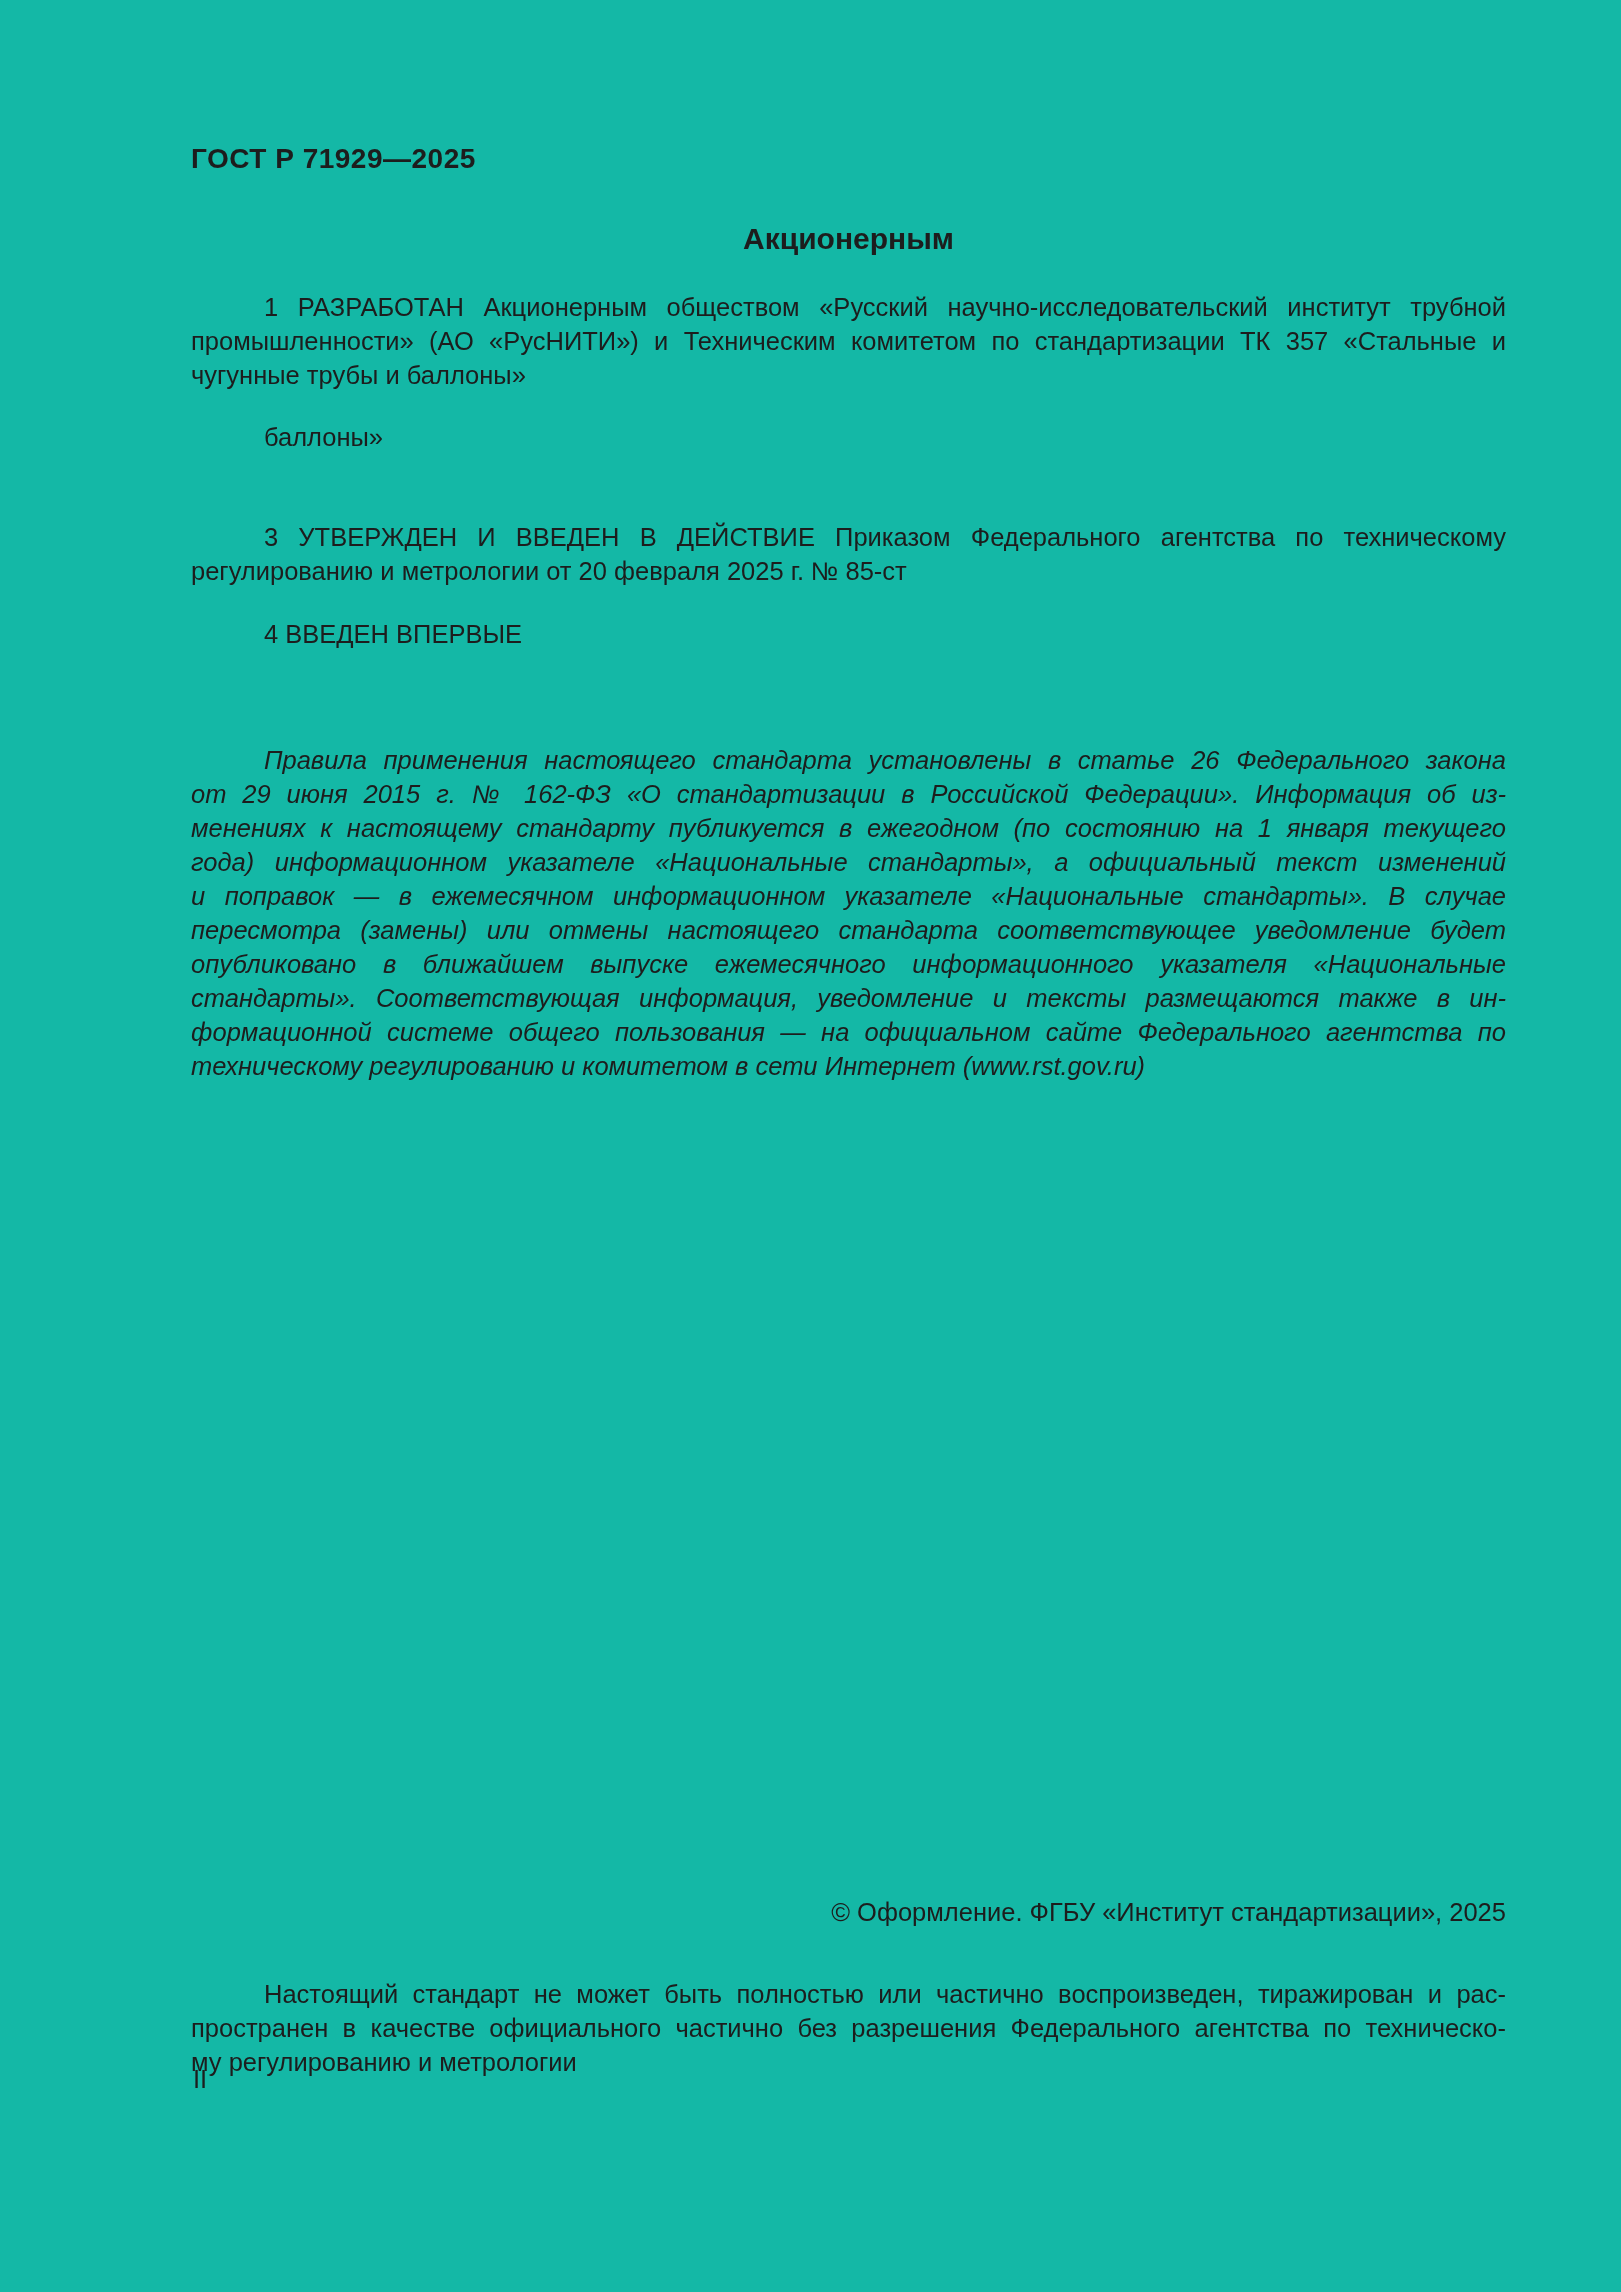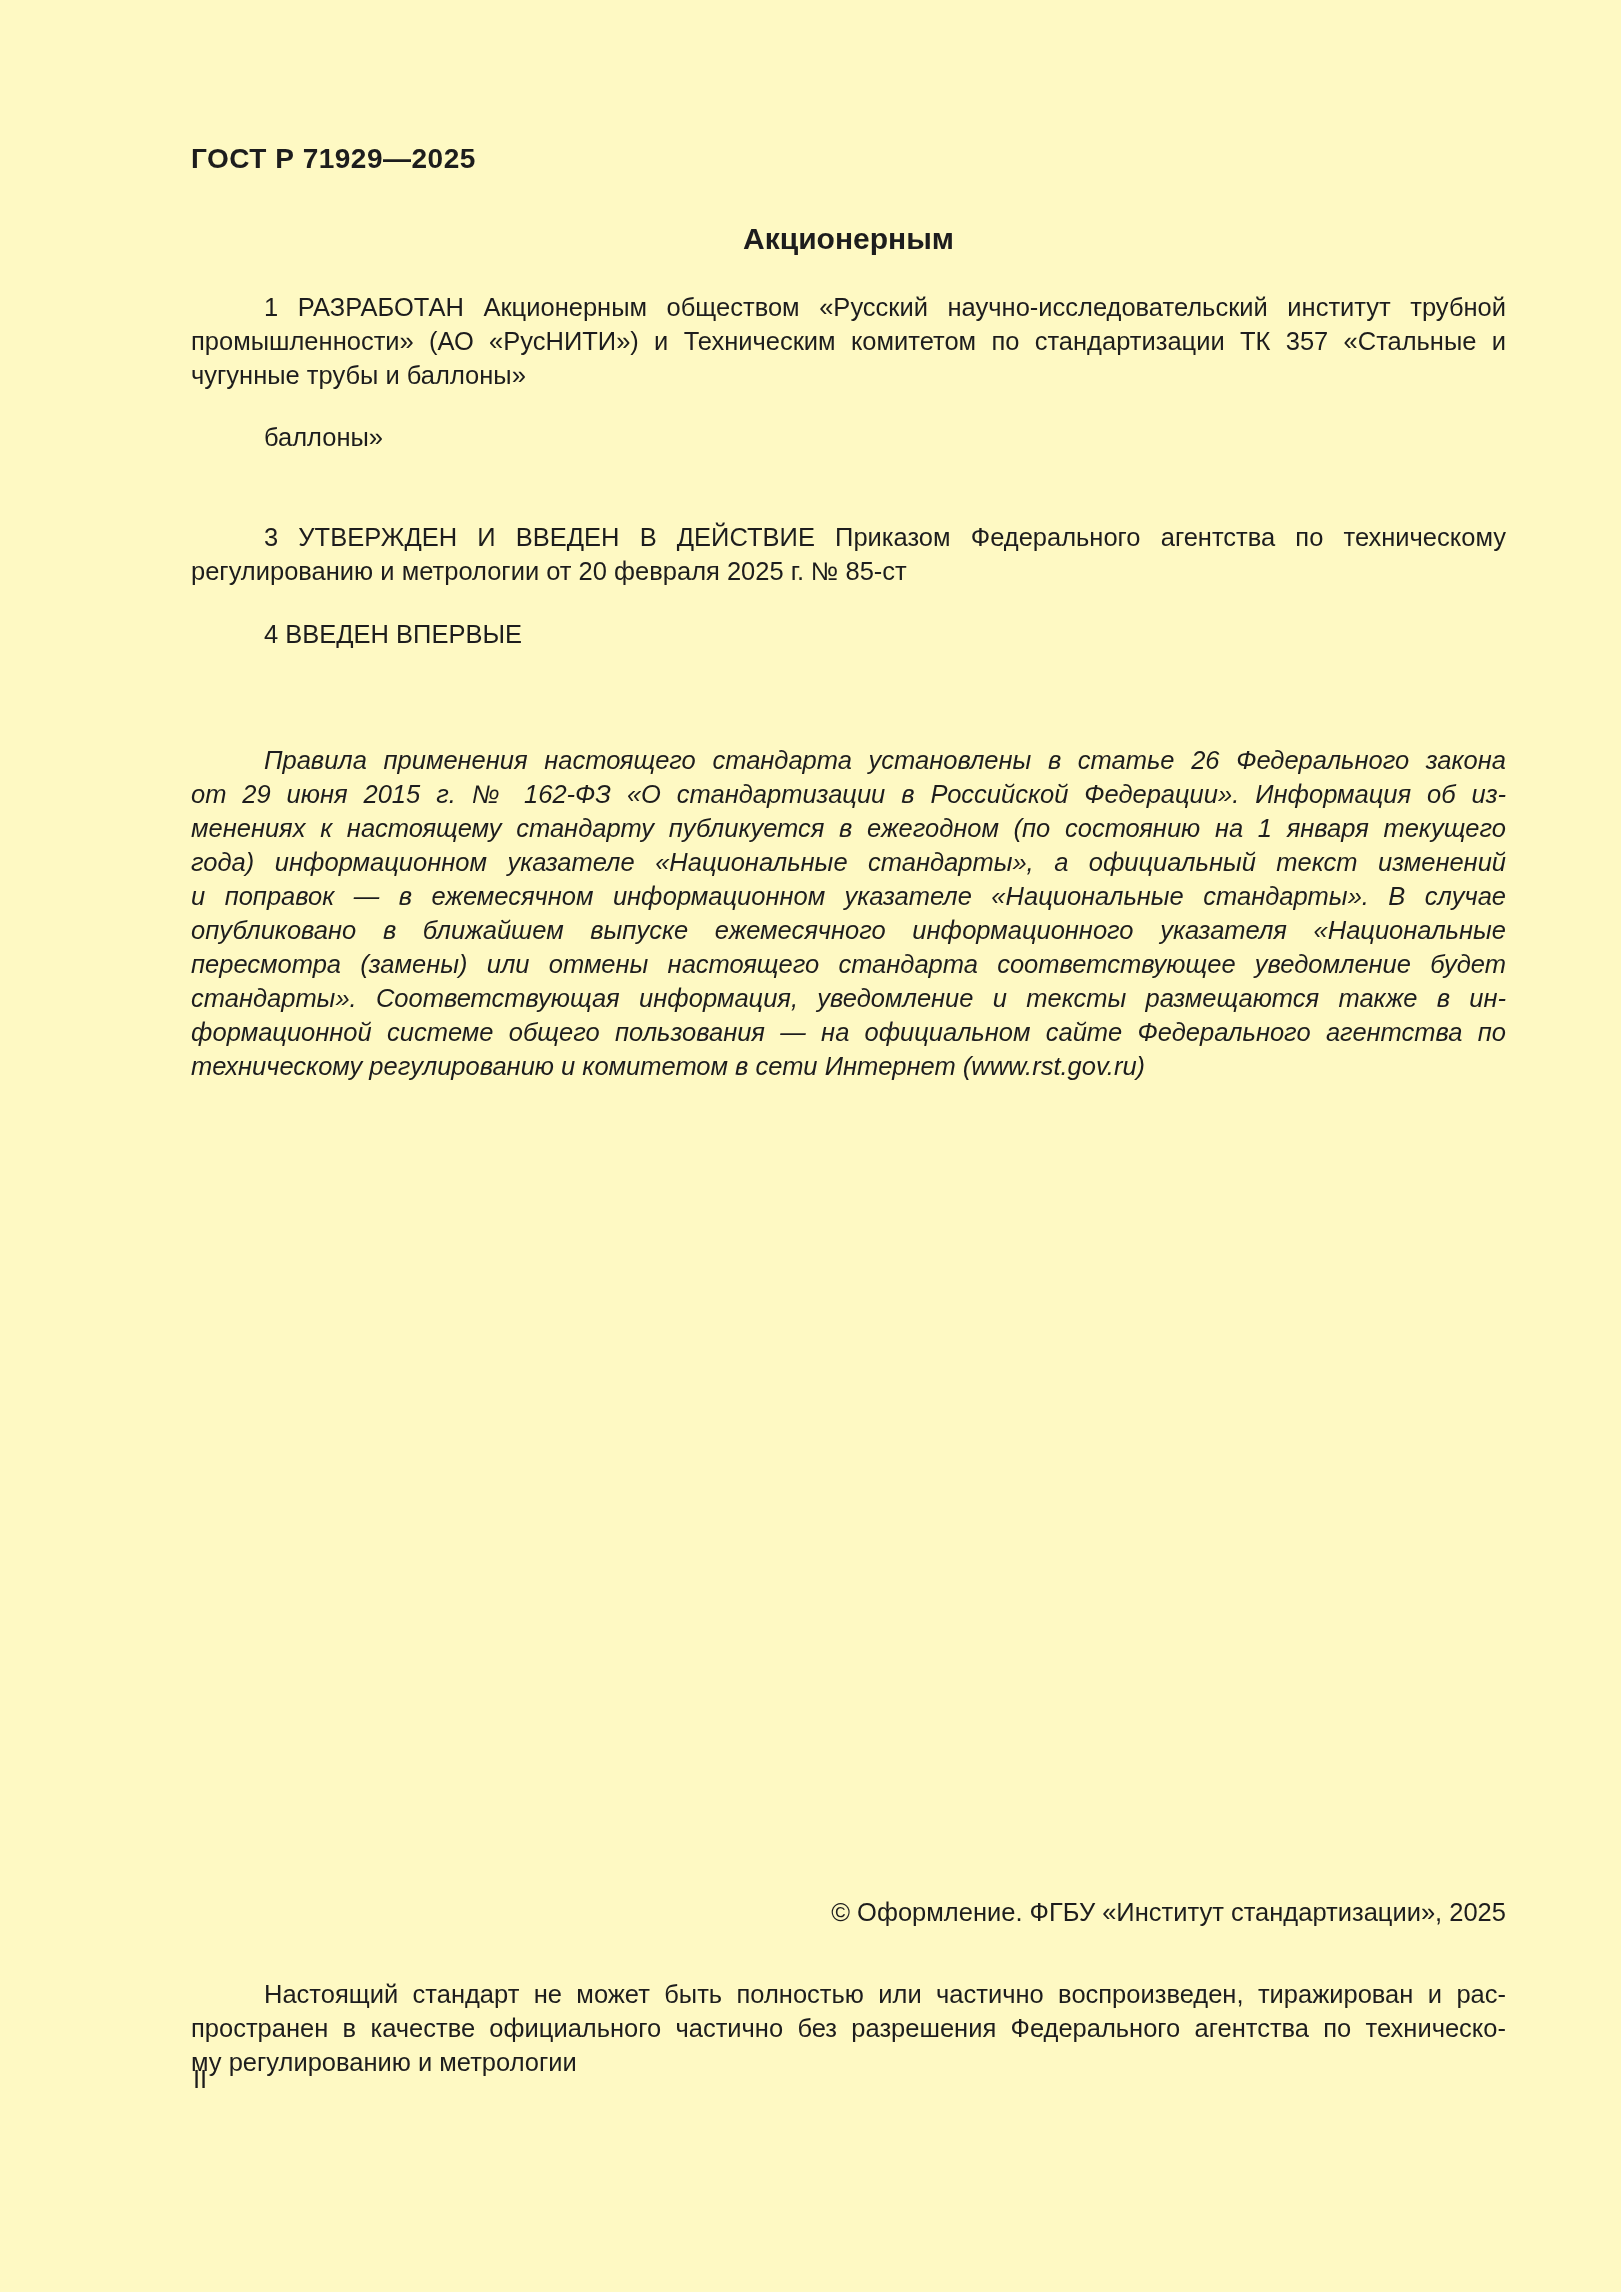--- a/index.html
+++ b/index.html
@@ -1,20 +1,20 @@
 <!DOCTYPE html>
 <html><head>
 <meta charset="utf-8">
 <style>
   html, body { margin: 0; padding: 0; background: #ffffff; }
   .page {
     position: relative;
     width: 1621px;
     height: 2293px;
-    background: #fef9c3;
+    background: #14b8a6;
     color: #1d1d1d;
     font-family: "Liberation Sans", sans-serif;
     overflow: hidden;
   }
   .doc-header {
     position: absolute;
     left: 191px;
     top: 143px;
     font-size: 28px;
     font-weight: bold;
@@ -93,22 +93,22 @@
   <div class="block indent" style="top: 617px;">
       <div class="line">4 ВВЕДЕН ВПЕРВЫЕ</div>
     </div>
 
   <div class="block indent italic" style="top: 743px;">
       <div class="line">Правила применения настоящего стандарта установлены в статье 26 Федерального закона</div>
       <div class="line">от 29 июня 2015 г. № 162-ФЗ «О стандартизации в Российской Федерации». Информация об из-</div>
       <div class="line">менениях к настоящему стандарту публикуется в ежегодном (по состоянию на 1 января текущего</div>
       <div class="line">года) информационном указателе «Национальные стандарты», а официальный текст изменений</div>
       <div class="line">и поправок — в ежемесячном информационном указателе «Национальные стандарты». В случае</div>
+      <div class="line">пересмотра (замены) или отмены настоящего стандарта соответствующее уведомление будет</div>
       <div class="line">опубликовано в ближайшем выпуске ежемесячного информационного указателя «Национальные</div>
-      <div class="line">пересмотра (замены) или отмены настоящего стандарта соответствующее уведомление будет</div>
       <div class="line">стандарты». Соответствующая информация, уведомление и тексты размещаются также в ин-</div>
       <div class="line">формационной системе общего пользования — на официальном сайте Федерального агентства по</div>
       <div class="line">техническому регулированию и комитетом в сети Интернет (www.rst.gov.ru)</div>
     </div>
 
   <div class="copyright-line">© Оформление. ФГБУ «Институт стандартизации», 2025</div>
 
   <div class="block indent" style="top: 1961px; margin-top: 16px;">
       <div class="line">Настоящий стандарт не может быть полностью или частично воспроизведен, тиражирован и рас-</div>
       <div class="line">пространен в качестве официального частично без разрешения Федерального агентства по техническо-</div>

